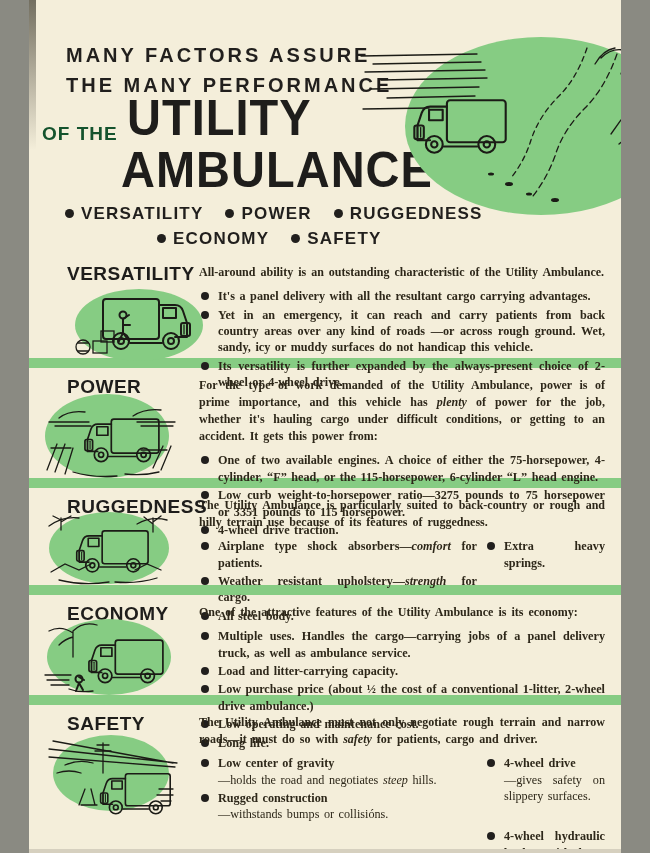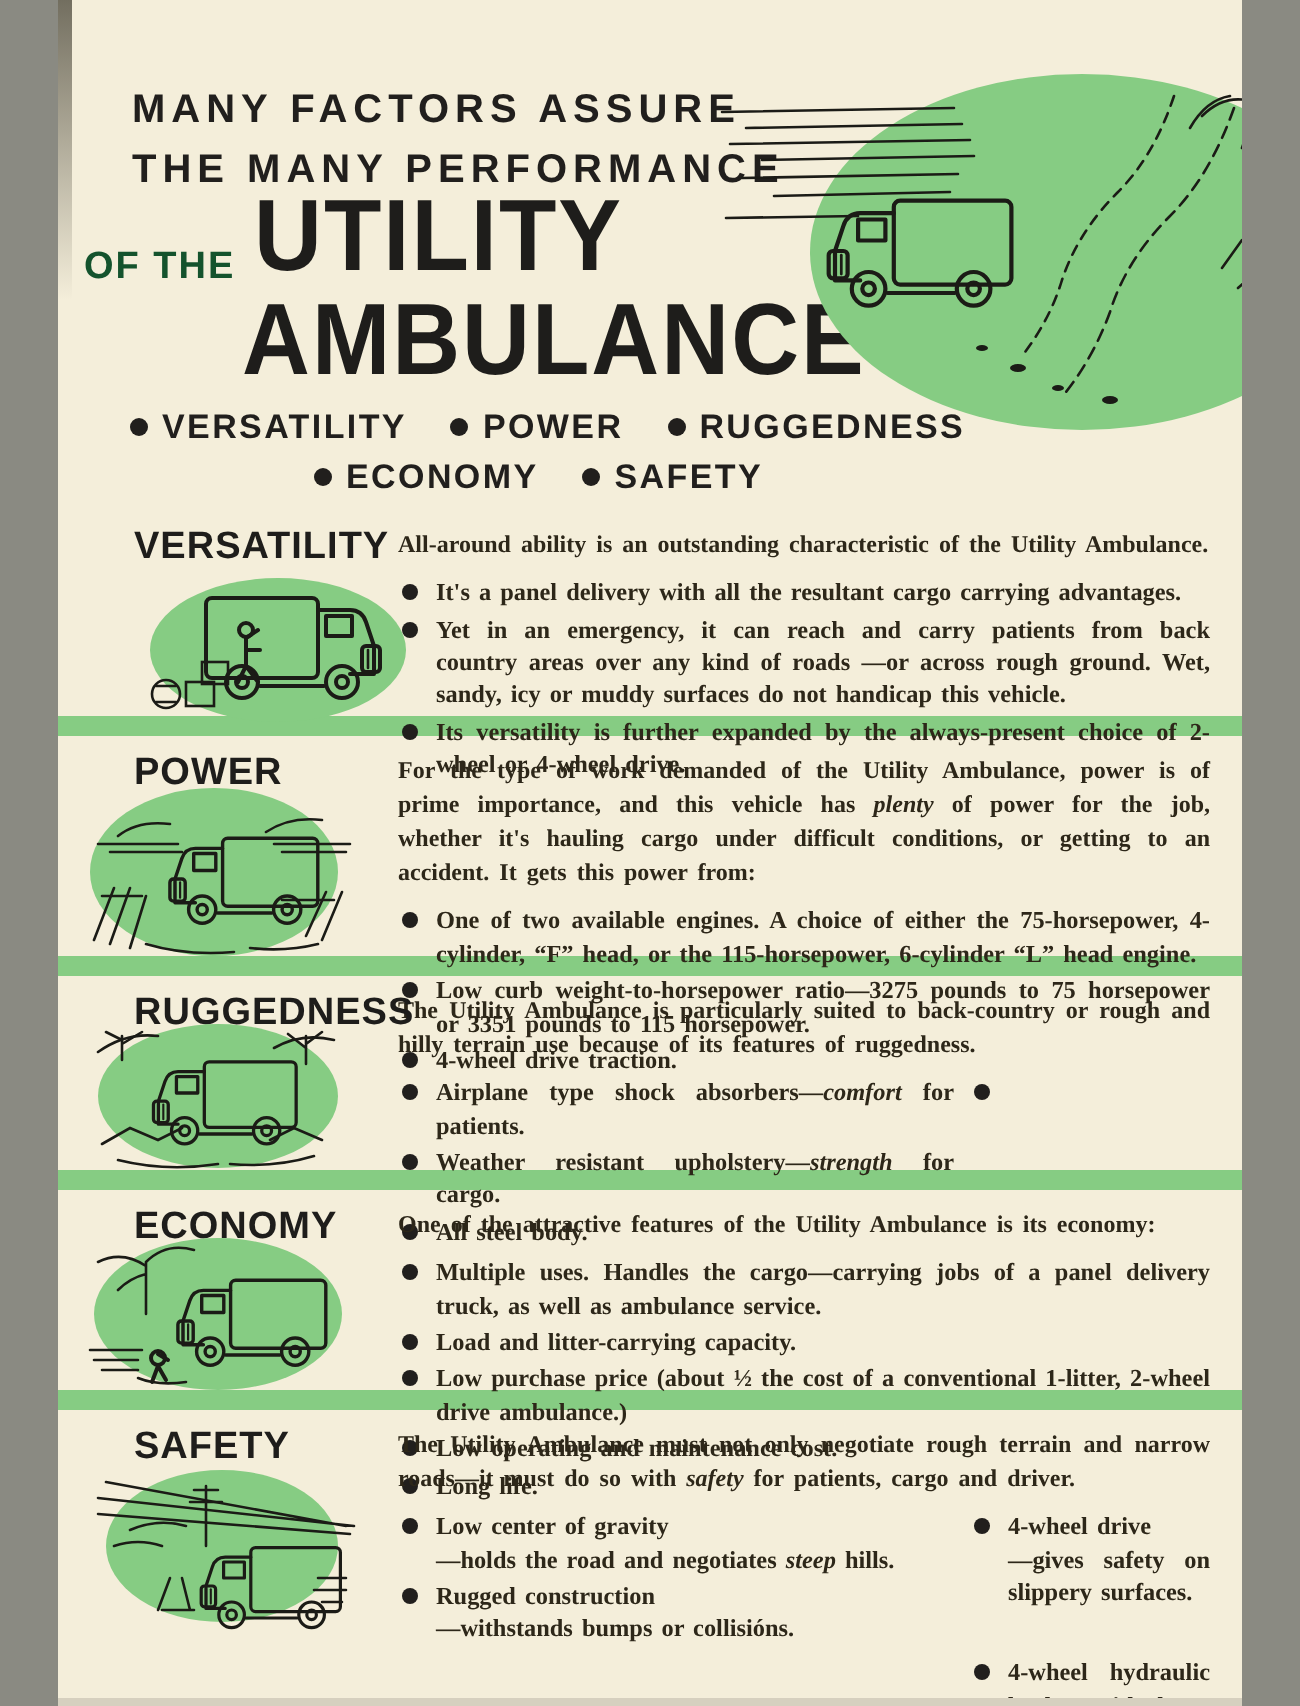--- a/index.html
+++ b/index.html
@@ -82,21 +82,21 @@
   .bullet{
     display:flex;align-items:flex-start;margin-bottom:2px;
     font-weight:bold;font-size:12.2px;line-height:1.35;
     text-align:justify;word-spacing:1.5px;color:#2d2719;
   }
   .bullet .dot{
     width:8px;height:8px;border-radius:50%;background:#211f1d;
     margin:4px 9px 0 2px;flex-shrink:0;
   }
   .bullet .btext{flex:1;}
-  .bsub{font-weight:bold;}
+  .bsub{font-weight:normal;}
   .cols{display:flex;}
   .col-l{width:278px;flex-shrink:0;}
   .col-r{flex:1;padding-left:8px;}
   .col-r .bullet + .bullet{margin-top:24px;}
   i{font-style:italic;}
   svg .ink{stroke:#1b1b16;fill:none;stroke-width:2;stroke-linecap:round;stroke-linejoin:round;}
   svg .ink-thin{stroke:#1b1b16;fill:none;stroke-width:1.3;stroke-linecap:round;}
   svg .ink-fill{fill:#1b1b16;stroke:none;}
 </style>
 </head>
@@ -304,20 +304,21 @@
               <span class="btext"><span>Weather resistant upholstery—</span><i>strength</i><span> for cargo.</span></span>
             </div>
             <div class="bullet">
               <span class="dot"></span>
               <span class="btext"><span>All steel body.</span></span>
             </div>
           </div>
         <div class="col-r bullets">
             <div class="bullet">
               <span class="dot"></span>
+              <span class="btext"><span>Extra heavy springs.</span></span>
             </div>
           </div>
       </div>
     </div>
   </div>
 
   <div class="divider"></div>
 
   <div class="section sec-economy">
     <div class="sec-left">

